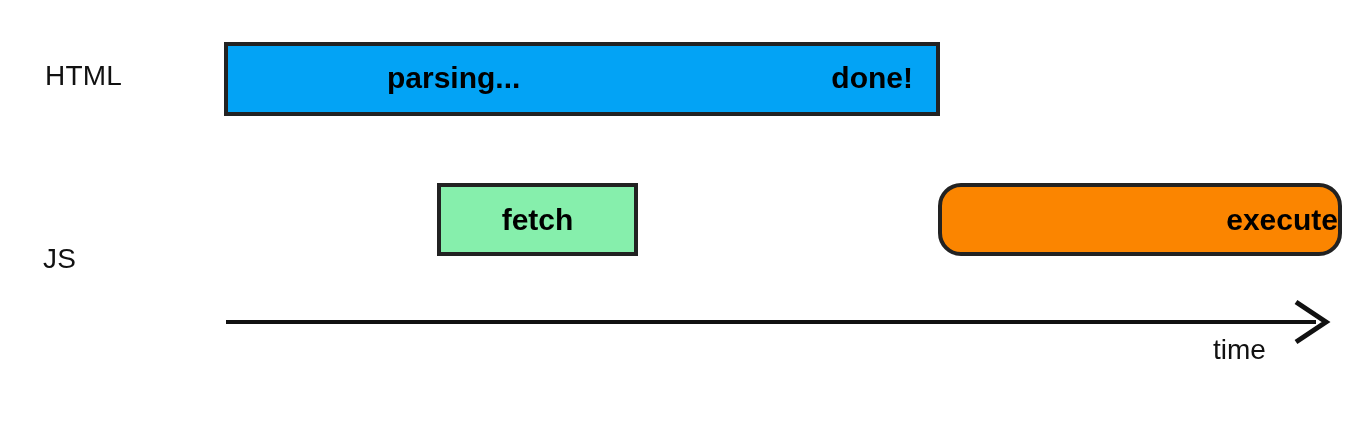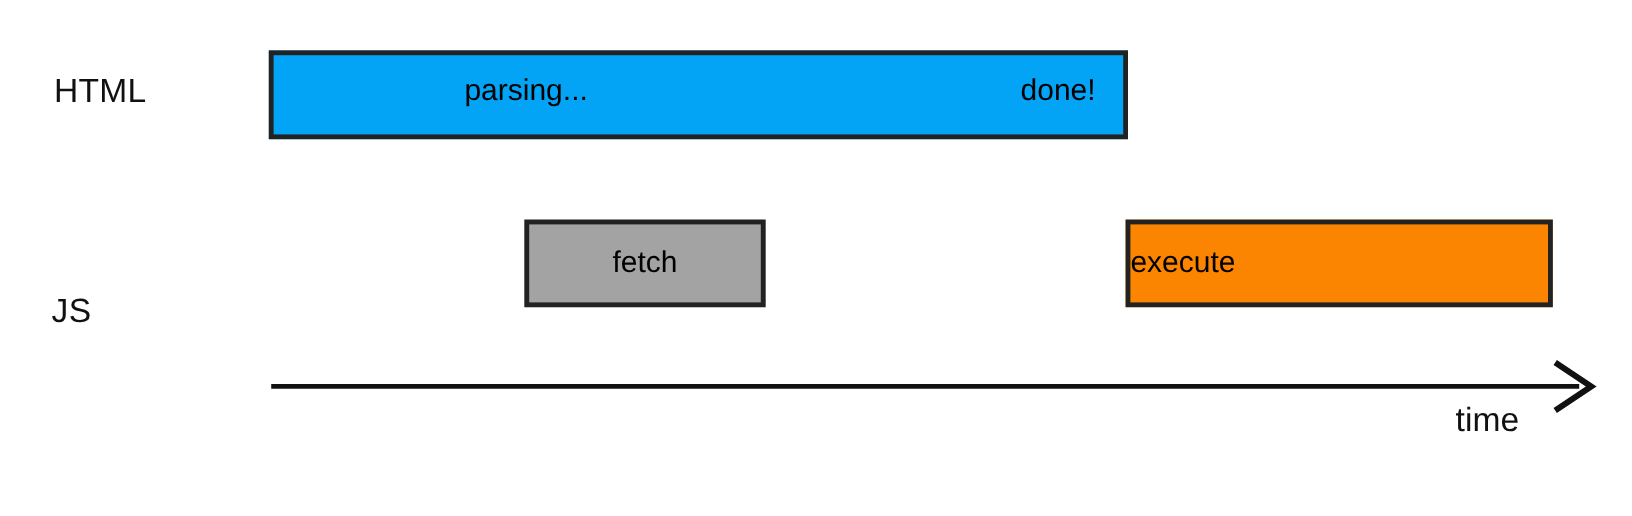--- a/index.html
+++ b/index.html
@@ -40,22 +40,22 @@
   
   .bar {
     position: absolute;
     box-sizing: border-box;
     border: 4px solid #222222;
     display: flex;
     align-items: center;
     line-height: 1;
   }
   .bar-text {
-    font-size: 25px;
-    font-weight: 400;
+    font-size: 30px;
+    font-weight: 700;
     color: #000000;
     white-space: nowrap;
     line-height: 1;
   }
 
   
   #bar-html-parsing {
     left: 224px;
     top: 42px;
     width: 716px;
@@ -75,32 +75,33 @@
     top: 17px;
     margin-left: 20px;
   }
 
   
   #bar-js-fetch {
     left: 437px;
     top: 183px;
     width: 201px;
     height: 73px;
-    background: #a3a3a3;
+    background: #86efac;
     justify-content: center;
   }
 
   
   #bar-js-execute {
     left: 938px;
     top: 183px;
-    width: 356px;
+    width: 404px;
     height: 73px;
     background: #fb8500;
-    justify-content: flex-start;
+    justify-content: flex-end;
+    border-radius: 23px;
   }
 
   
   #time-axis {
     position: absolute;
     left: 0;
     top: 0;
     width: 1360px;
     height: 430px;
     pointer-events: none;

